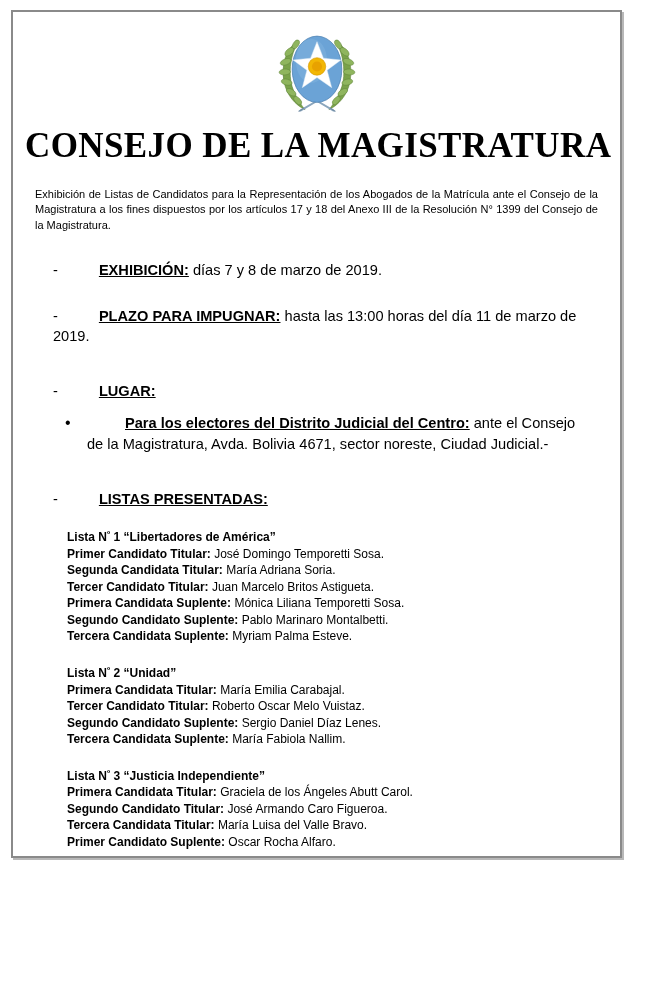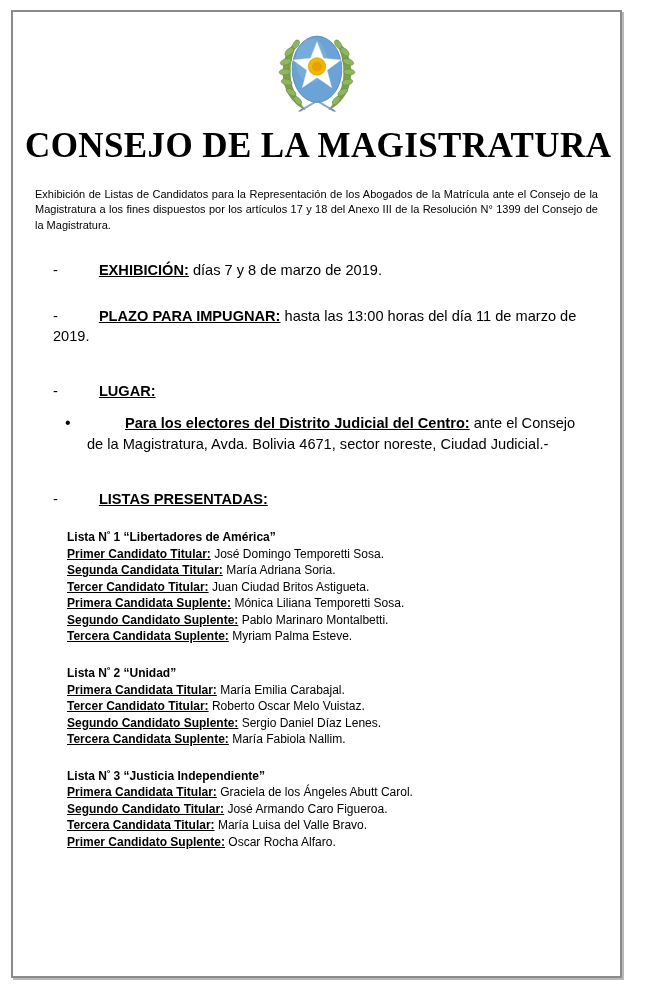--- a/index.html
+++ b/index.html
@@ -13,21 +13,21 @@
     overflow: hidden;
     font-family: "Liberation Sans", sans-serif;
     color: #000000;
   }
 
   .page-frame {
     position: absolute;
     left: 11px;
     top: 10px;
     width: 611px;
-    height: 968px;
+    height: 848px;
     border: 2px solid #8a8a8a;
     background: #ffffff;
     box-sizing: border-box;
     box-shadow: 2px 2px 0 0 #b8b8b8;
   }
 
   .page-inner {
     position: absolute;
     left: 0;
     top: 0;
@@ -126,21 +126,20 @@
   .lista-title .ord {
     font-size: 0.72em;
     vertical-align: 0.42em;
     line-height: 0;
   }
   .cand-row {
     white-space: nowrap;
   }
   .cand-role {
     font-weight: bold;
-    text-decoration: underline;
   }
   .cand-name {
     font-weight: normal;
   }
 </style>
 </head>
 <body>
 
 <div class="page-frame">
   <div class="page-inner">
@@ -211,21 +210,21 @@
     </ul>
 
     <div class="dash-line section-listas">
       <span class="dash">-</span><span class="lead-ul">LISTAS PRESENTADAS:</span>
     </div>
 
     <div class="lista-block">
       <div class="lista-title"><span>Lista N</span><span class="ord">º</span><span> 1 </span><span>“Libertadores de América”</span></div>
       <div class="cand-row"><span class="cand-role">Primer Candidato Titular:</span><span class="cand-name"> José Domingo Temporetti Sosa.</span></div>
       <div class="cand-row"><span class="cand-role">Segunda Candidata Titular:</span><span class="cand-name"> María Adriana Soria.</span></div>
-      <div class="cand-row"><span class="cand-role">Tercer Candidato Titular:</span><span class="cand-name"> Juan Ciudad Britos Astigueta.</span></div>
+      <div class="cand-row"><span class="cand-role">Tercer Candidato Titular:</span><span class="cand-name"> Juan Marcelo Britos Astigueta.</span></div>
       <div class="cand-row"><span class="cand-role">Primera Candidata Suplente:</span><span class="cand-name"> Mónica Liliana Temporetti Sosa.</span></div>
       <div class="cand-row"><span class="cand-role">Segundo Candidato Suplente:</span><span class="cand-name"> Pablo Marinaro Montalbetti.</span></div>
       <div class="cand-row"><span class="cand-role">Tercera Candidata Suplente:</span><span class="cand-name"> Myriam Palma Esteve.</span></div>
     </div>
 
     <div class="lista-block">
       <div class="lista-title"><span>Lista N</span><span class="ord">º</span><span> 2 </span><span>“Unidad”</span></div>
       <div class="cand-row"><span class="cand-role">Primera Candidata Titular:</span><span class="cand-name"> María Emilia Carabajal.</span></div>
       <div class="cand-row"><span class="cand-role">Tercer Candidato Titular:</span><span class="cand-name"> Roberto Oscar Melo Vuistaz.</span></div>
       <div class="cand-row"><span class="cand-role">Segundo Candidato Suplente:</span><span class="cand-name"> Sergio Daniel Díaz Lenes.</span></div>

